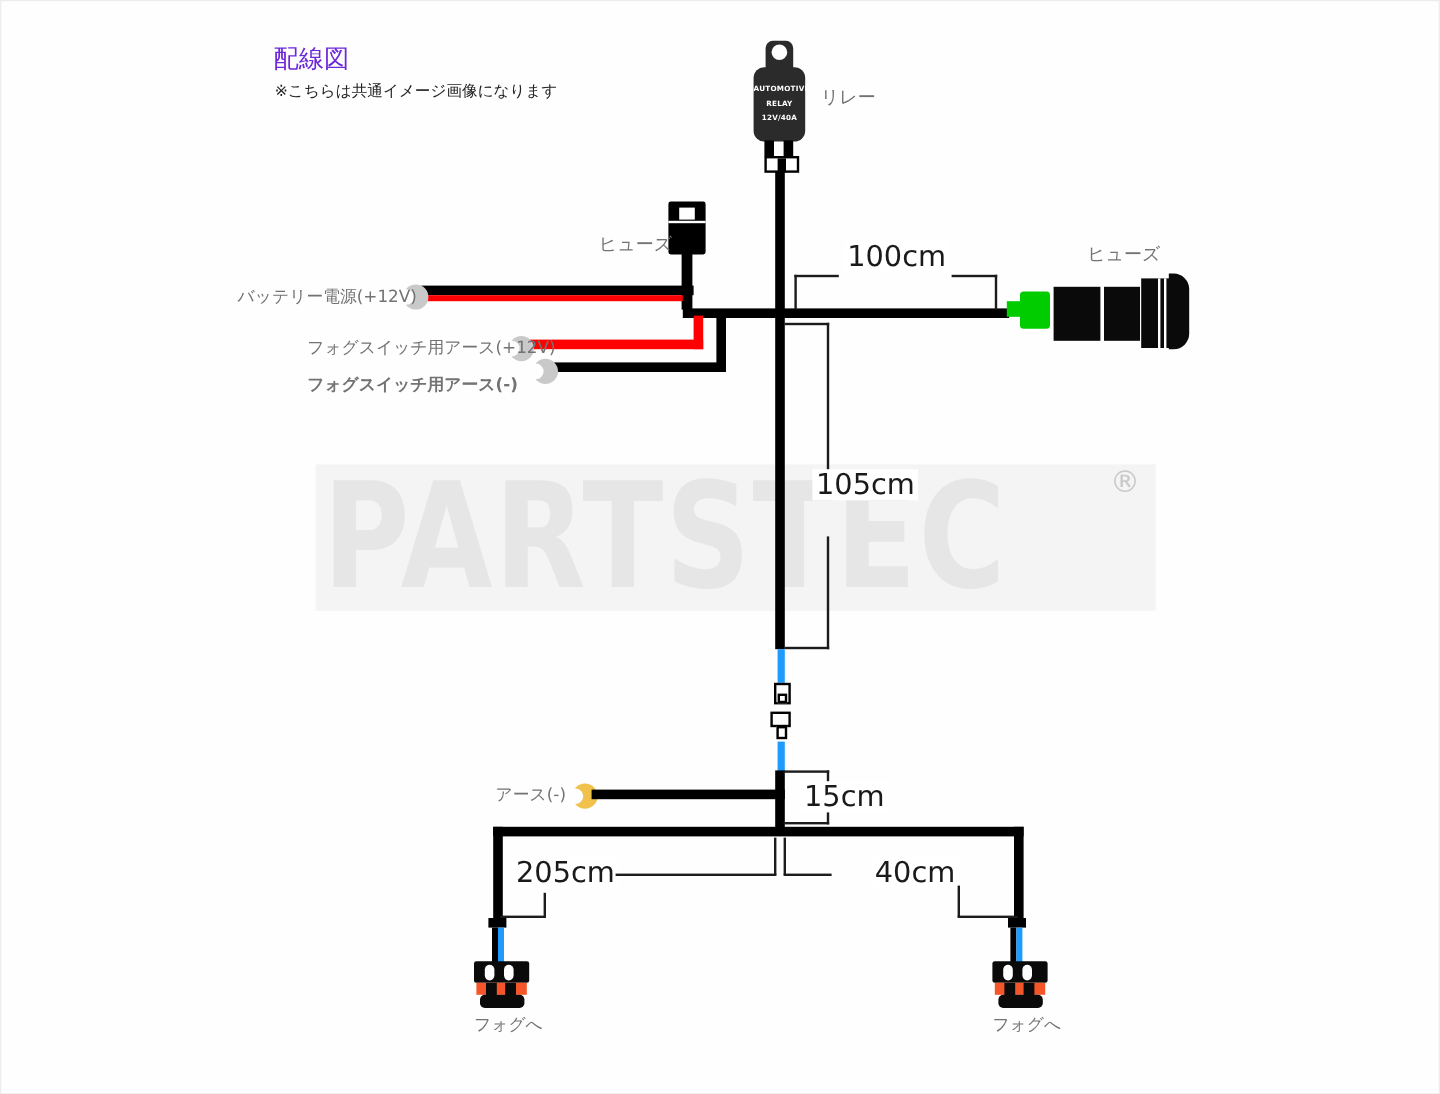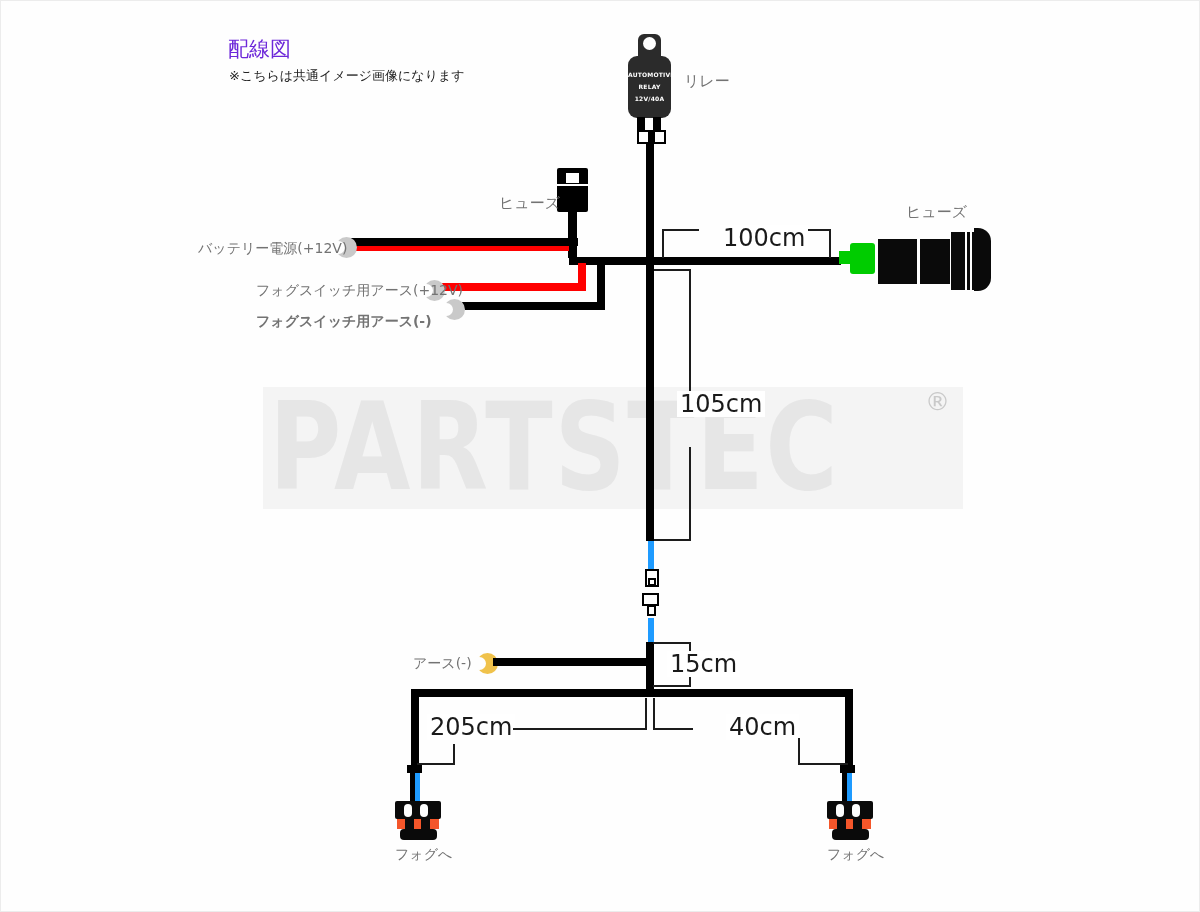--- a/index.html
+++ b/index.html
@@ -110,21 +110,21 @@
   <div class="abs blk" style="left:950px; top:231px; width:24px; height:58px;"></div>
   <div class="abs" style="left:964px; top:231px; width:2px; height:58px; background:#fefefe;"></div>
   <div class="abs" style="left:969px; top:231px; width:2px; height:58px; background:#fefefe;"></div>
   <div class="abs blk" style="left:973px; top:227px; width:17px; height:63px; border-radius:0 13px 13px 0;"></div>
   <div class="jl jl2" style="left:905px; top:203px;">ヒューズ</div>
 
   <div class="dl" style="left:661px; top:228px; width:2px; height:29px;"></div>
   <div class="dl" style="left:661px; top:228px; width:37px; height:2px;"></div>
   <div class="dl" style="left:792px; top:228px; width:38px; height:2px;"></div>
   <div class="dl" style="left:828px; top:228px; width:2px; height:29px;"></div>
-  <div class="dt" style="left:702px; top:224px;margin-left:17px;">100cm</div>
+  <div class="dt" style="left:702px; top:200px;">100cm</div>
 
   <div class="dl" style="left:653px; top:268px; width:37px; height:2px;"></div>
   <div class="dl" style="left:688px; top:268px; width:2px; height:126px;"></div>
   <div class="dl" style="left:688px; top:446px; width:2px; height:94px;"></div>
   <div class="dl" style="left:653px; top:538px; width:37px; height:2px;"></div>
   <div class="dt" style="left:664px; top:390px;margin-left:12px;">105cm</div>
 
   <div class="wb" style="left:647px; top:540px; width:6px; height:29px;"></div>
   <div class="box" style="left:644px; top:568px; width:14px; height:18px;"></div>
   <div class="box" style="left:647px; top:577px; width:8px; height:8px; border-width:2px;"></div>

